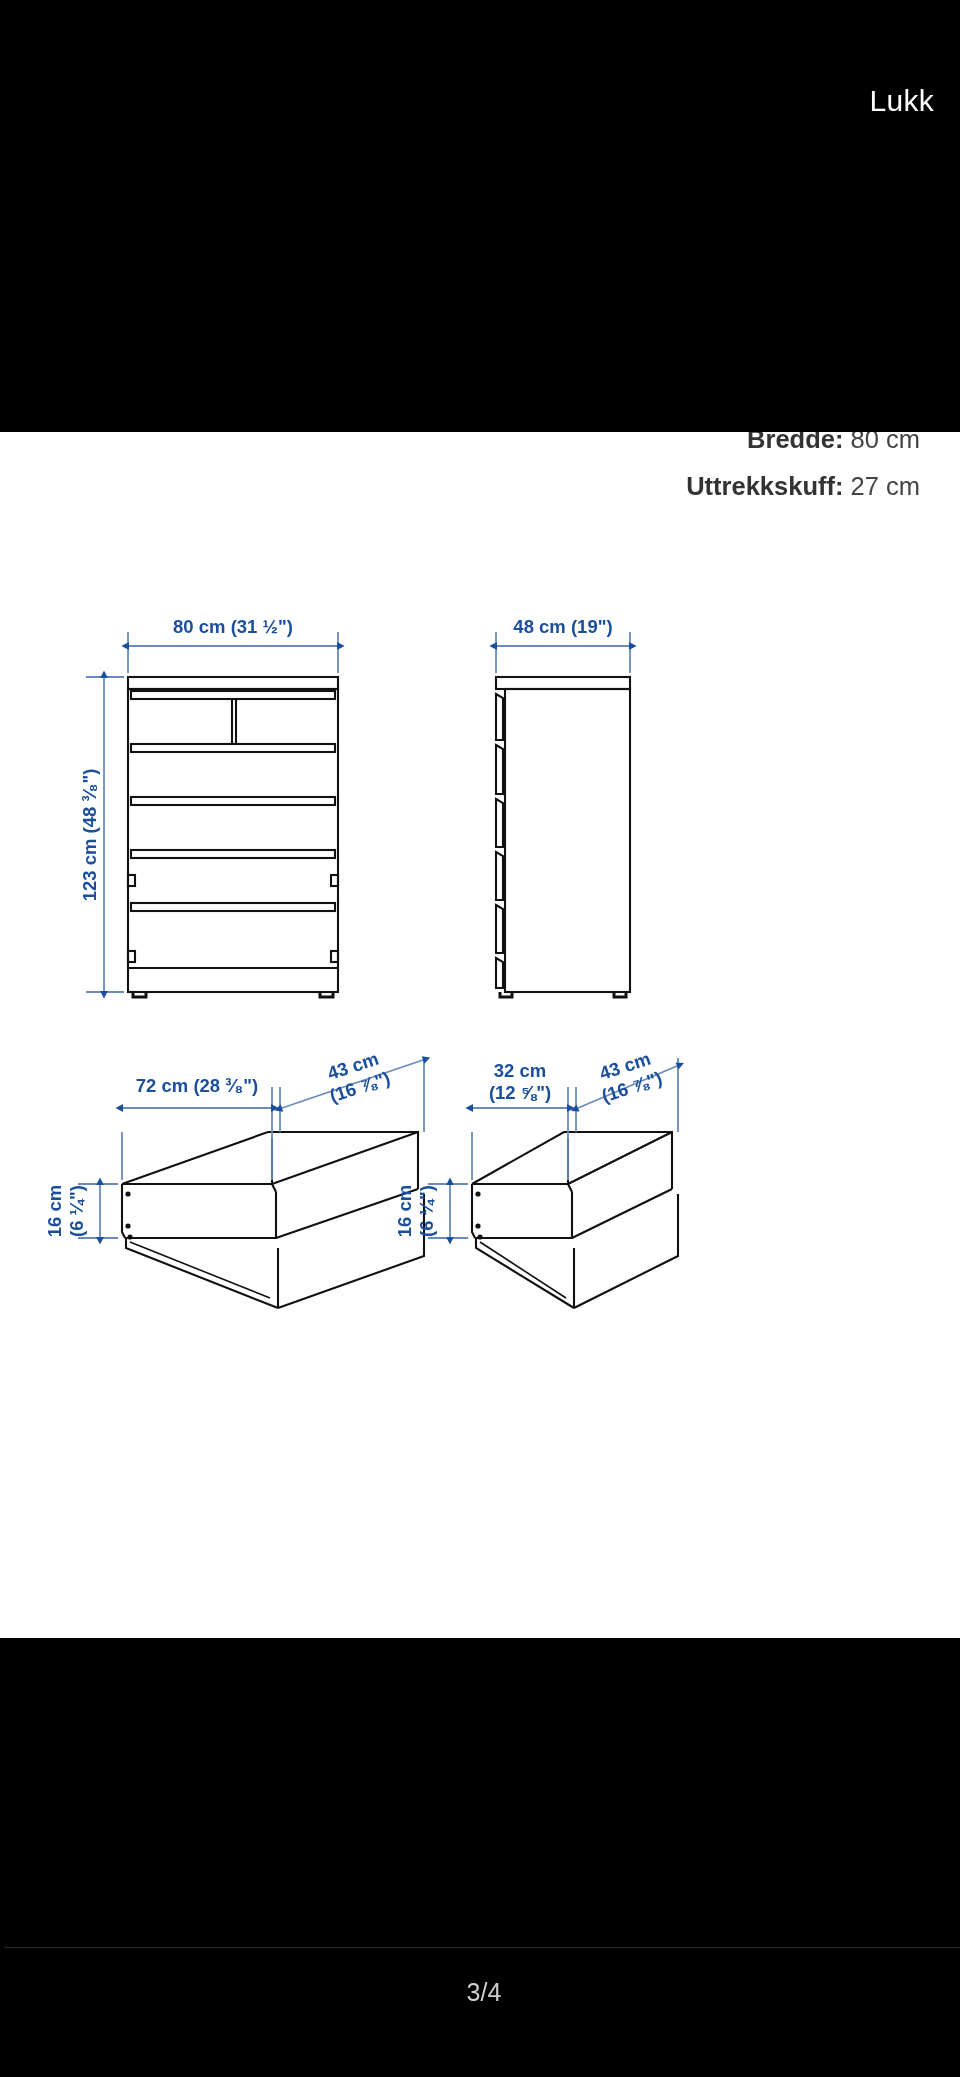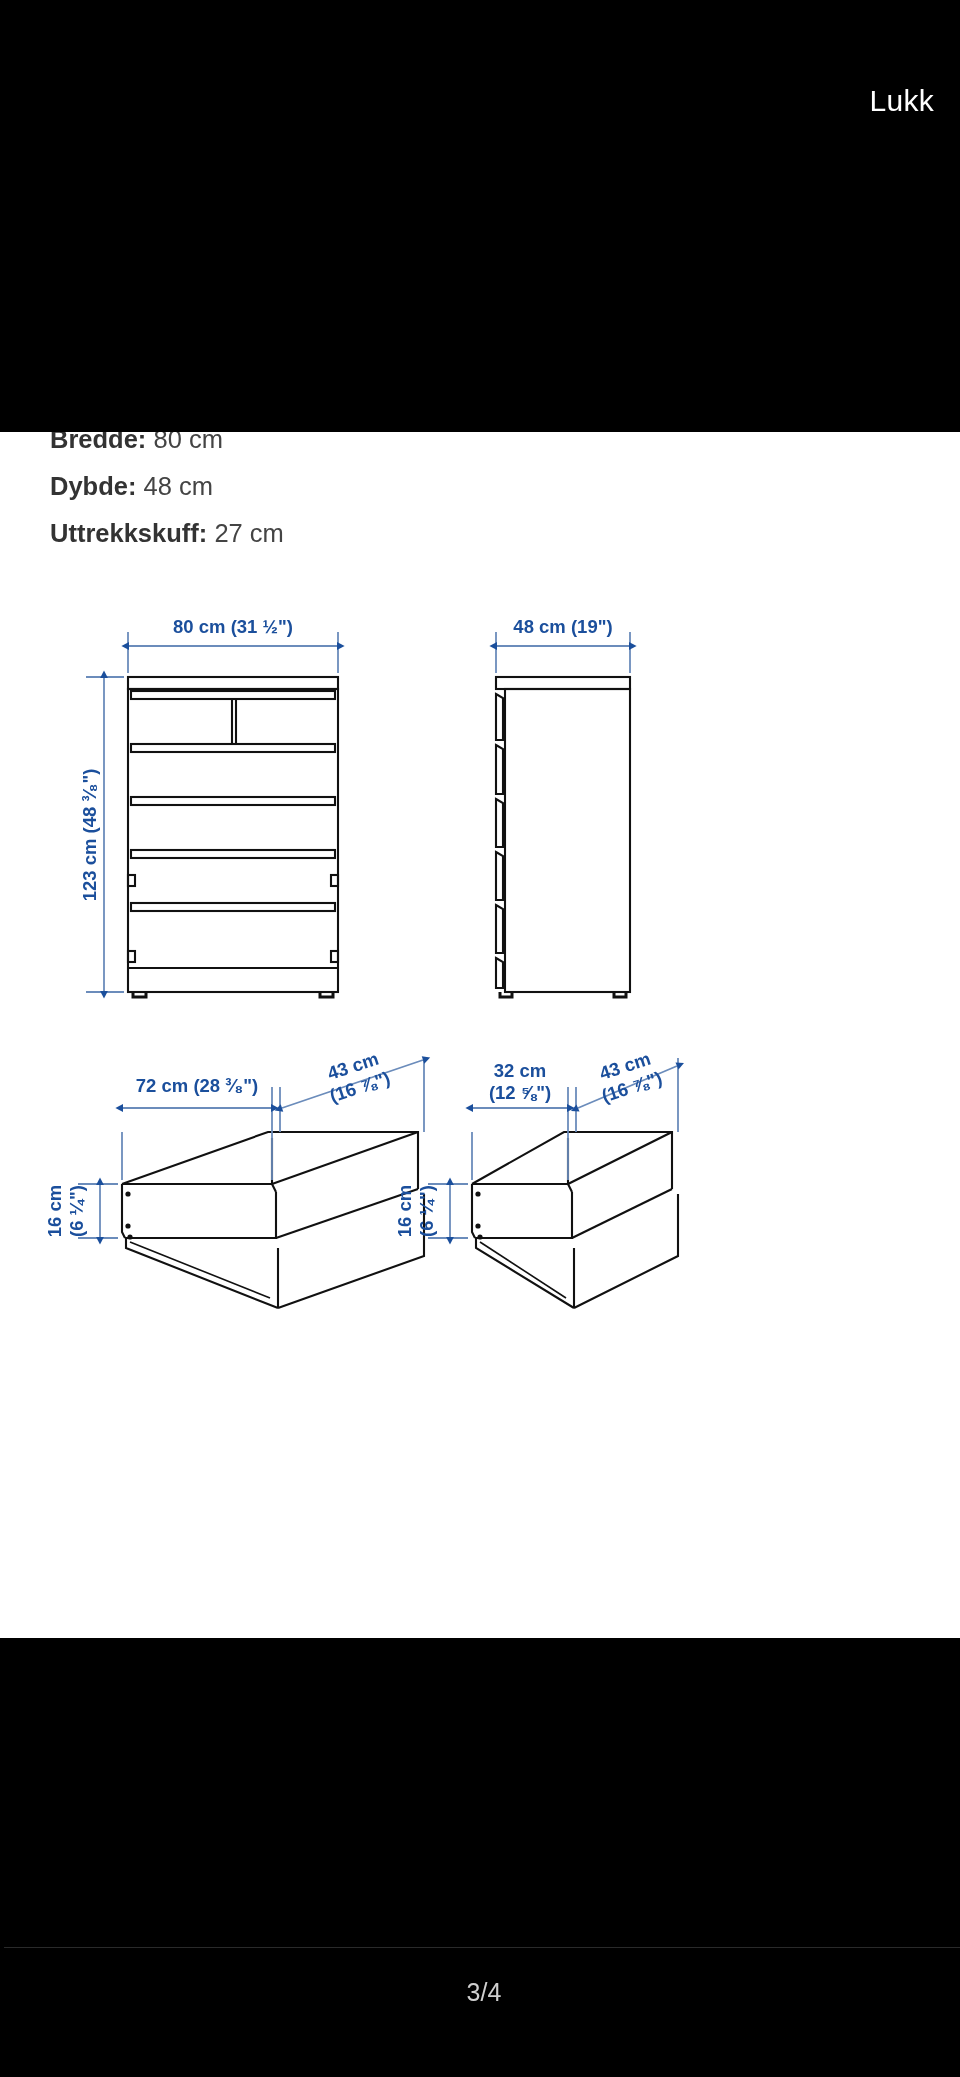--- a/index.html
+++ b/index.html
@@ -33,20 +33,21 @@
 
   
   .specs {
     position:absolute; left:50px; top:-16px;
     width:870px;
   }
   .spec-line {
     font-size:25.5px; color:#3b3b3b;
     line-height:47px; white-space:nowrap;
     font-family:"Liberation Sans", sans-serif;
+    text-align:right;
   }
   .spec-line .k { font-weight:bold; color:#333333; }
   .spec-line .v { font-weight:400; color:#444444; }
 
   
   .drawing { position:absolute; left:0; top:0; width:960px; height:1206px; }
   .drawing svg { display:block; }
 
   
   .pagerwrap {
@@ -71,24 +72,20 @@
   <div class="topbar">
     <button class="lukk">Lukk</button>
   </div>
 
   <div class="sheet">
 
     <div class="specs">
       <div class="spec-line">
         <span class="k">Bredde:</span>
         <span class="v">80 cm</span>
-      </div>
-      <div class="spec-line">
-        <span class="k">Dybde:</span>
-        <span class="v">48 cm</span>
       </div>
       <div class="spec-line">
         <span class="k">Uttrekkskuff:</span>
         <span class="v">27 cm</span>
       </div>
     </div>
 
     <div class="drawing">
       <svg width="960" height="1206" viewBox="0 0 960 1206" xmlns="http://www.w3.org/2000/svg">
         <defs>

